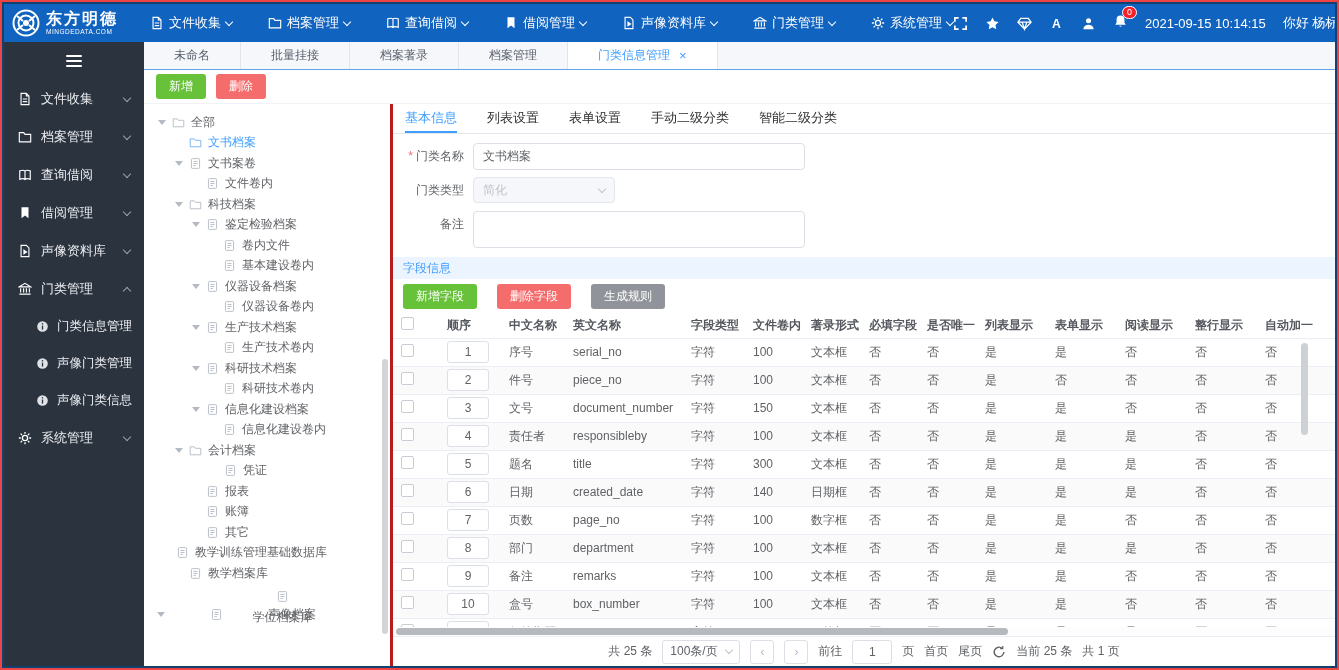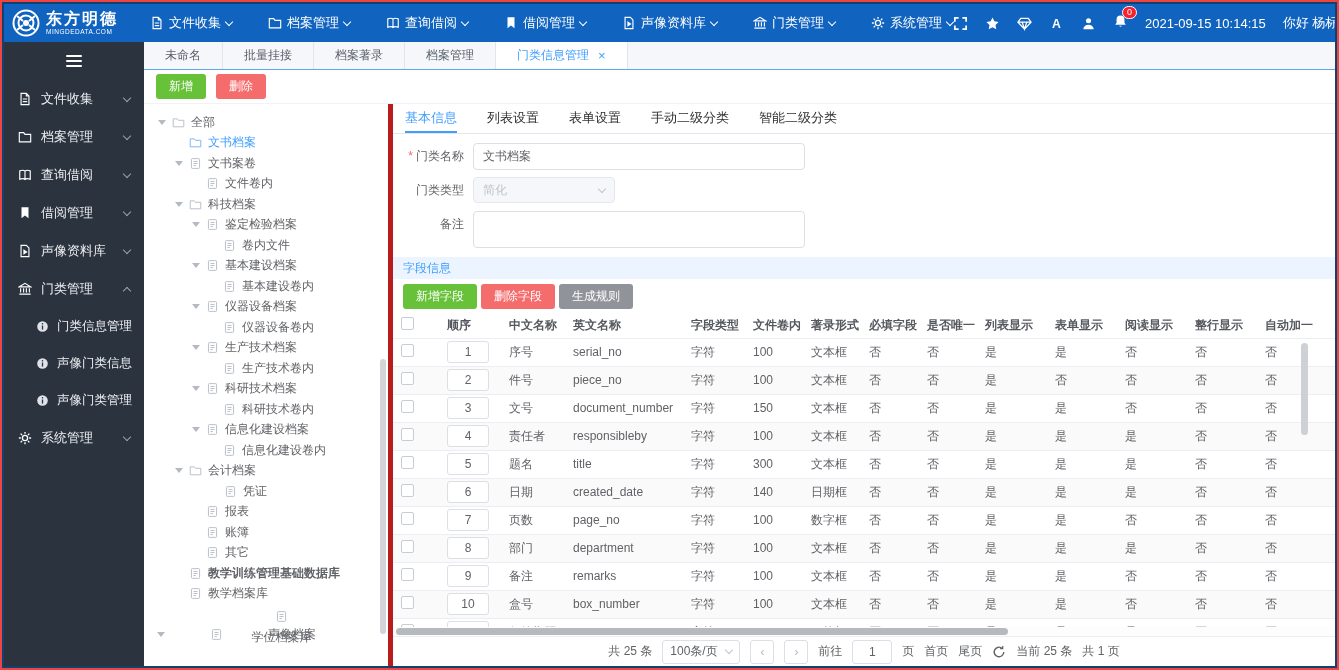--- a/index.html
+++ b/index.html
@@ -35,34 +35,34 @@
   .burger-bars { width:16px; }
   .burger-bars div { height:2px; background:#fff; margin:3px 0; border-radius:1px; }
   .side-item { height:38px; display:flex; align-items:center; gap:9px; padding:0 14px; font-size:13px; cursor:pointer; }
   .side-item .chev { margin-left:auto; color:#9aa1ab; }
   .side-sub { height:37px; display:flex; align-items:center; gap:8px; padding-left:32px; font-size:12.5px; cursor:pointer; }
 
   .main { flex:1; display:flex; flex-direction:column; overflow:hidden; background:#fff; }
 
   
   .wtabs { flex:0 0 28px; display:flex; background:#f5f7fa; border-bottom:1px solid #5ea4ef; }
-  .wtab { padding:0 21px; display:flex; align-items:center; font-size:12px; color:#595f6b; border-right:1px solid #e2e6eb; cursor:pointer; white-space:nowrap; }
+  .wtab { padding:0 30px; display:flex; align-items:center; font-size:12px; color:#595f6b; border-right:1px solid #e2e6eb; cursor:pointer; white-space:nowrap; }
   .wtab.active { background:#fff; color:#409eff; gap:9px; }
   .wtab .x { font-size:13px; color:#409eff; line-height:1; }
 
   .toolbar { flex:0 0 34px; display:flex; align-items:center; gap:10px; padding:0 12px; border-bottom:1px solid #f0f2f5; }
   .btn { height:25px; padding:0 13px; border:none; border-radius:3px; color:#fff; font-size:12px; display:inline-flex; align-items:center; cursor:pointer; }
   .btn.green { background:#67c23a; }
   .btn.red   { background:#f56c6c; }
   .btn.gray  { background:#909399; }
 
   .content-row { flex:1; display:flex; overflow:hidden; }
 
   
-  .tree-panel { flex:0 0 249px; border-right:5px solid #b91c1c; position:relative; overflow:hidden; padding-top:8px; }
+  .tree-panel { flex:0 0 249px; border-right:3px solid #b91c1c; position:relative; overflow:hidden; padding-top:8px; }
   .tree-node { height:20.5px; display:flex; align-items:center; gap:6px; font-size:12px; color:#606266; cursor:pointer; white-space:nowrap; }
   .tree-node.selected .lbl { color:#409eff; }
   .caret { width:0; height:0; border-left:4px solid transparent; border-right:4px solid transparent; border-top:5px solid #b4bac2; flex:0 0 auto; }
   .caret-spacer { width:8px; flex:0 0 auto; }
   .tree-ic { width:13px; height:13px; color:#b9bec7; flex:0 0 auto; }
   .tree-scrollbar { position:absolute; right:2px; top:255px; width:6px; height:275px; background:#d2d4d8; border-radius:3px; }
 
   
   .detail { flex:1; display:flex; flex-direction:column; overflow:hidden; }
   .dtabs { flex:0 0 30px; display:flex; gap:30px; padding:0 12px; border-bottom:1px solid #e4e7ed; }
@@ -72,21 +72,21 @@
   .form { padding:9px 0 2px; }
   .frow { display:flex; align-items:flex-start; margin-bottom:7px; }
   .flabel { width:80px; text-align:right; font-size:12px; color:#606266; padding-right:9px; line-height:27px; flex:0 0 80px; }
   .req::before { content:"*"; color:#f56c6c; margin-right:3px; }
   .finput { width:332px; height:27px; border:1px solid #dcdfe6; border-radius:4px; padding:0 9px; font-size:12px; color:#606266; outline:none; }
   .fselect { width:142px; height:26px; background:#f5f7fa; border:1px solid #e4e7ed; border-radius:4px; color:#c0c4cc; font-size:12px; display:flex; align-items:center; justify-content:space-between; padding:0 9px; cursor:not-allowed; }
   .fselect .chev { color:#c0c4cc; }
   .ftextarea { width:332px; height:37px; border:1px solid #dcdfe6; border-radius:4px; padding:4px 9px; font-size:12px; color:#606266; resize:none; outline:none; }
 
   .section-bar { flex:0 0 22px; background:#ecf5ff; color:#409eff; font-size:12px; display:flex; align-items:center; padding:0 10px; }
-  .field-btns { flex:0 0 34px; display:flex; align-items:center; gap:4px; padding:0 10px; }
+  .field-btns { flex:0 0 34px; display:flex; align-items:center; gap:20px; padding:0 10px; }
 
   .table-wrap { flex:1; position:relative; overflow:hidden; }
   table { border-collapse:collapse; table-layout:fixed; width:978px; font-size:12px; color:#606266; }
   th { font-weight:bold; text-align:left; padding:0 8px; height:25px; border-bottom:1px solid #ebeef5; white-space:nowrap; overflow:hidden; color:#55585e; }
   td { padding:0 8px; height:28px; border-bottom:1px solid #ebeef5; white-space:nowrap; overflow:hidden; }
   tbody tr:nth-child(even) { background:#fafafa; }
   .cbx { width:13px; height:13px; border:1px solid #c8ccd4; border-radius:2px; background:#fff; display:inline-block; cursor:pointer; }
   .order-box { width:42px; height:22px; border:1px solid #dcdfe6; border-radius:3px; text-align:center; font-size:12px; color:#606266; outline:none; }
   .vscrollbar { position:absolute; right:27px; top:30px; width:7px; height:92px; background:#cdd0d4; border-radius:4px; }
   .hscrollbar { position:absolute; left:0; bottom:0; width:100%; height:9px; background:#fdfdfd; }
@@ -309,31 +309,31 @@
               <span>门类信息管理</span>
             </div>
             <div class="side-sub">
               <span class="ic ic13">
                 <svg viewBox="0 0 16 16">
                   <circle cx="8" cy="8" r="6.5" fill="#dfe2e7"></circle>
                   <rect x="7.2" y="6.8" width="1.6" height="5" fill="#2b333f"></rect>
                   <rect x="7.2" y="3.8" width="1.6" height="1.7" fill="#2b333f"></rect>
                 </svg>
               </span>
-              <span>声像门类信息</span>
+              <span>声像门类管理</span>
             </div>
             <div class="side-sub">
               <span class="ic ic13">
                 <svg viewBox="0 0 16 16">
                   <circle cx="8" cy="8" r="6.5" fill="#dfe2e7"></circle>
                   <rect x="7.2" y="6.8" width="1.6" height="5" fill="#2b333f"></rect>
                   <rect x="7.2" y="3.8" width="1.6" height="1.7" fill="#2b333f"></rect>
                 </svg>
               </span>
-              <span>声像门类管理</span>
+              <span>声像门类信息</span>
             </div>
             <div class="side-item">
               <span class="ic ic14" style="color: rgb(255, 255, 255);">
                 <svg viewBox="0 0 16 16" fill="none" stroke="currentColor" stroke-width="1.5">
                   <circle cx="8" cy="8" r="3"></circle>
                   <path d="M8 1v2.2M8 12.8V15M1 8h2.2M12.8 8H15M3 3l1.6 1.6M11.4 11.4L13 13M13 3l-1.6 1.6M4.6 11.4L3 13"></path>
                 </svg>
               </span>
               <span>系统管理</span>
               <span class="chev"></span>
@@ -429,108 +429,98 @@
                 <div class="tree-node" style="padding-left: 65px;">
                   <span class="caret-spacer"></span>
                   <span class="ic tree-ic">
                     <svg viewBox="0 0 16 16" fill="none" stroke="currentColor" stroke-width="1.2">
                       <rect x="3" y="2" width="10" height="12" rx="1"></rect>
                       <path d="M5.5 5.5h5M5.5 8h5M5.5 10.5h3"></path>
                     </svg>
                   </span>
                   <span class="lbl">卷内文件</span>
                 </div>
+                <div class="tree-node" style="padding-left: 65px;">
+                  <span class="caret-spacer"></span>
+                  <span class="ic tree-ic">
+                    <svg viewBox="0 0 16 16" fill="none" stroke="currentColor" stroke-width="1.2">
+                      <rect x="3" y="2" width="10" height="12" rx="1"></rect>
+                      <path d="M5.5 5.5h5M5.5 8h5M5.5 10.5h3"></path>
+                    </svg>
+                  </span>
+                  <span class="lbl">基本建设卷内</span>
+                </div>
                 <div class="tree-node" style="padding-left: 48px;">
                   <span class="caret"></span>
                   <span class="ic tree-ic">
                     <svg viewBox="0 0 16 16" fill="none" stroke="currentColor" stroke-width="1.2">
                       <rect x="3" y="2" width="10" height="12" rx="1"></rect>
                       <path d="M5.5 5.5h5M5.5 8h5M5.5 10.5h3"></path>
                     </svg>
                   </span>
-                  <span class="lbl">基本建设档案</span>
+                  <span class="lbl">仪器设备档案</span>
                 </div>
                 <div class="tree-node" style="padding-left: 65px;">
                   <span class="caret-spacer"></span>
                   <span class="ic tree-ic">
                     <svg viewBox="0 0 16 16" fill="none" stroke="currentColor" stroke-width="1.2">
                       <rect x="3" y="2" width="10" height="12" rx="1"></rect>
                       <path d="M5.5 5.5h5M5.5 8h5M5.5 10.5h3"></path>
                     </svg>
                   </span>
-                  <span class="lbl">基本建设卷内</span>
+                  <span class="lbl">仪器设备卷内</span>
                 </div>
                 <div class="tree-node" style="padding-left: 48px;">
                   <span class="caret"></span>
                   <span class="ic tree-ic">
                     <svg viewBox="0 0 16 16" fill="none" stroke="currentColor" stroke-width="1.2">
                       <rect x="3" y="2" width="10" height="12" rx="1"></rect>
                       <path d="M5.5 5.5h5M5.5 8h5M5.5 10.5h3"></path>
                     </svg>
                   </span>
-                  <span class="lbl">仪器设备档案</span>
+                  <span class="lbl">生产技术档案</span>
                 </div>
                 <div class="tree-node" style="padding-left: 65px;">
                   <span class="caret-spacer"></span>
                   <span class="ic tree-ic">
                     <svg viewBox="0 0 16 16" fill="none" stroke="currentColor" stroke-width="1.2">
                       <rect x="3" y="2" width="10" height="12" rx="1"></rect>
                       <path d="M5.5 5.5h5M5.5 8h5M5.5 10.5h3"></path>
                     </svg>
                   </span>
-                  <span class="lbl">仪器设备卷内</span>
+                  <span class="lbl">生产技术卷内</span>
                 </div>
                 <div class="tree-node" style="padding-left: 48px;">
                   <span class="caret"></span>
                   <span class="ic tree-ic">
                     <svg viewBox="0 0 16 16" fill="none" stroke="currentColor" stroke-width="1.2">
                       <rect x="3" y="2" width="10" height="12" rx="1"></rect>
                       <path d="M5.5 5.5h5M5.5 8h5M5.5 10.5h3"></path>
                     </svg>
                   </span>
-                  <span class="lbl">生产技术档案</span>
+                  <span class="lbl">科研技术档案</span>
                 </div>
                 <div class="tree-node" style="padding-left: 65px;">
                   <span class="caret-spacer"></span>
                   <span class="ic tree-ic">
                     <svg viewBox="0 0 16 16" fill="none" stroke="currentColor" stroke-width="1.2">
                       <rect x="3" y="2" width="10" height="12" rx="1"></rect>
                       <path d="M5.5 5.5h5M5.5 8h5M5.5 10.5h3"></path>
                     </svg>
                   </span>
-                  <span class="lbl">生产技术卷内</span>
+                  <span class="lbl">科研技术卷内</span>
                 </div>
                 <div class="tree-node" style="padding-left: 48px;">
                   <span class="caret"></span>
                   <span class="ic tree-ic">
                     <svg viewBox="0 0 16 16" fill="none" stroke="currentColor" stroke-width="1.2">
                       <rect x="3" y="2" width="10" height="12" rx="1"></rect>
                       <path d="M5.5 5.5h5M5.5 8h5M5.5 10.5h3"></path>
                     </svg>
                   </span>
-                  <span class="lbl">科研技术档案</span>
-                </div>
-                <div class="tree-node" style="padding-left: 65px;">
-                  <span class="caret-spacer"></span>
-                  <span class="ic tree-ic">
-                    <svg viewBox="0 0 16 16" fill="none" stroke="currentColor" stroke-width="1.2">
-                      <rect x="3" y="2" width="10" height="12" rx="1"></rect>
-                      <path d="M5.5 5.5h5M5.5 8h5M5.5 10.5h3"></path>
-                    </svg>
-                  </span>
-                  <span class="lbl">科研技术卷内</span>
-                </div>
-                <div class="tree-node" style="padding-left: 48px;">
-                  <span class="caret"></span>
-                  <span class="ic tree-ic">
-                    <svg viewBox="0 0 16 16" fill="none" stroke="currentColor" stroke-width="1.2">
-                      <rect x="3" y="2" width="10" height="12" rx="1"></rect>
-                      <path d="M5.5 5.5h5M5.5 8h5M5.5 10.5h3"></path>
-                    </svg>
-                  </span>
                   <span class="lbl">信息化建设档案</span>
                 </div>
                 <div class="tree-node" style="padding-left: 65px;">
                   <span class="caret-spacer"></span>
                   <span class="ic tree-ic">
                     <svg viewBox="0 0 16 16" fill="none" stroke="currentColor" stroke-width="1.2">
                       <rect x="3" y="2" width="10" height="12" rx="1"></rect>
                       <path d="M5.5 5.5h5M5.5 8h5M5.5 10.5h3"></path>
                     </svg>
                   </span>
@@ -578,21 +568,21 @@
                 <div class="tree-node" style="padding-left: 48px;">
                   <span class="caret-spacer"></span>
                   <span class="ic tree-ic">
                     <svg viewBox="0 0 16 16" fill="none" stroke="currentColor" stroke-width="1.2">
                       <rect x="3" y="2" width="10" height="12" rx="1"></rect>
                       <path d="M5.5 5.5h5M5.5 8h5M5.5 10.5h3"></path>
                     </svg>
                   </span>
                   <span class="lbl">其它</span>
                 </div>
-                <div class="tree-node" style="padding-left: 31px; font-weight: bold;">
+                <div class="tree-node" style="padding-left: 18px;">
                   <span class="caret-spacer"></span>
                   <span class="ic tree-ic">
                     <svg viewBox="0 0 16 16" fill="none" stroke="currentColor" stroke-width="1.2">
                       <rect x="3" y="2" width="10" height="12" rx="1"></rect>
                       <path d="M5.5 5.5h5M5.5 8h5M5.5 10.5h3"></path>
                     </svg>
                   </span>
                   <span class="lbl">教学训练管理基础数据库</span>
                 </div>
                 <div class="tree-node" style="padding-left: 31px;">

